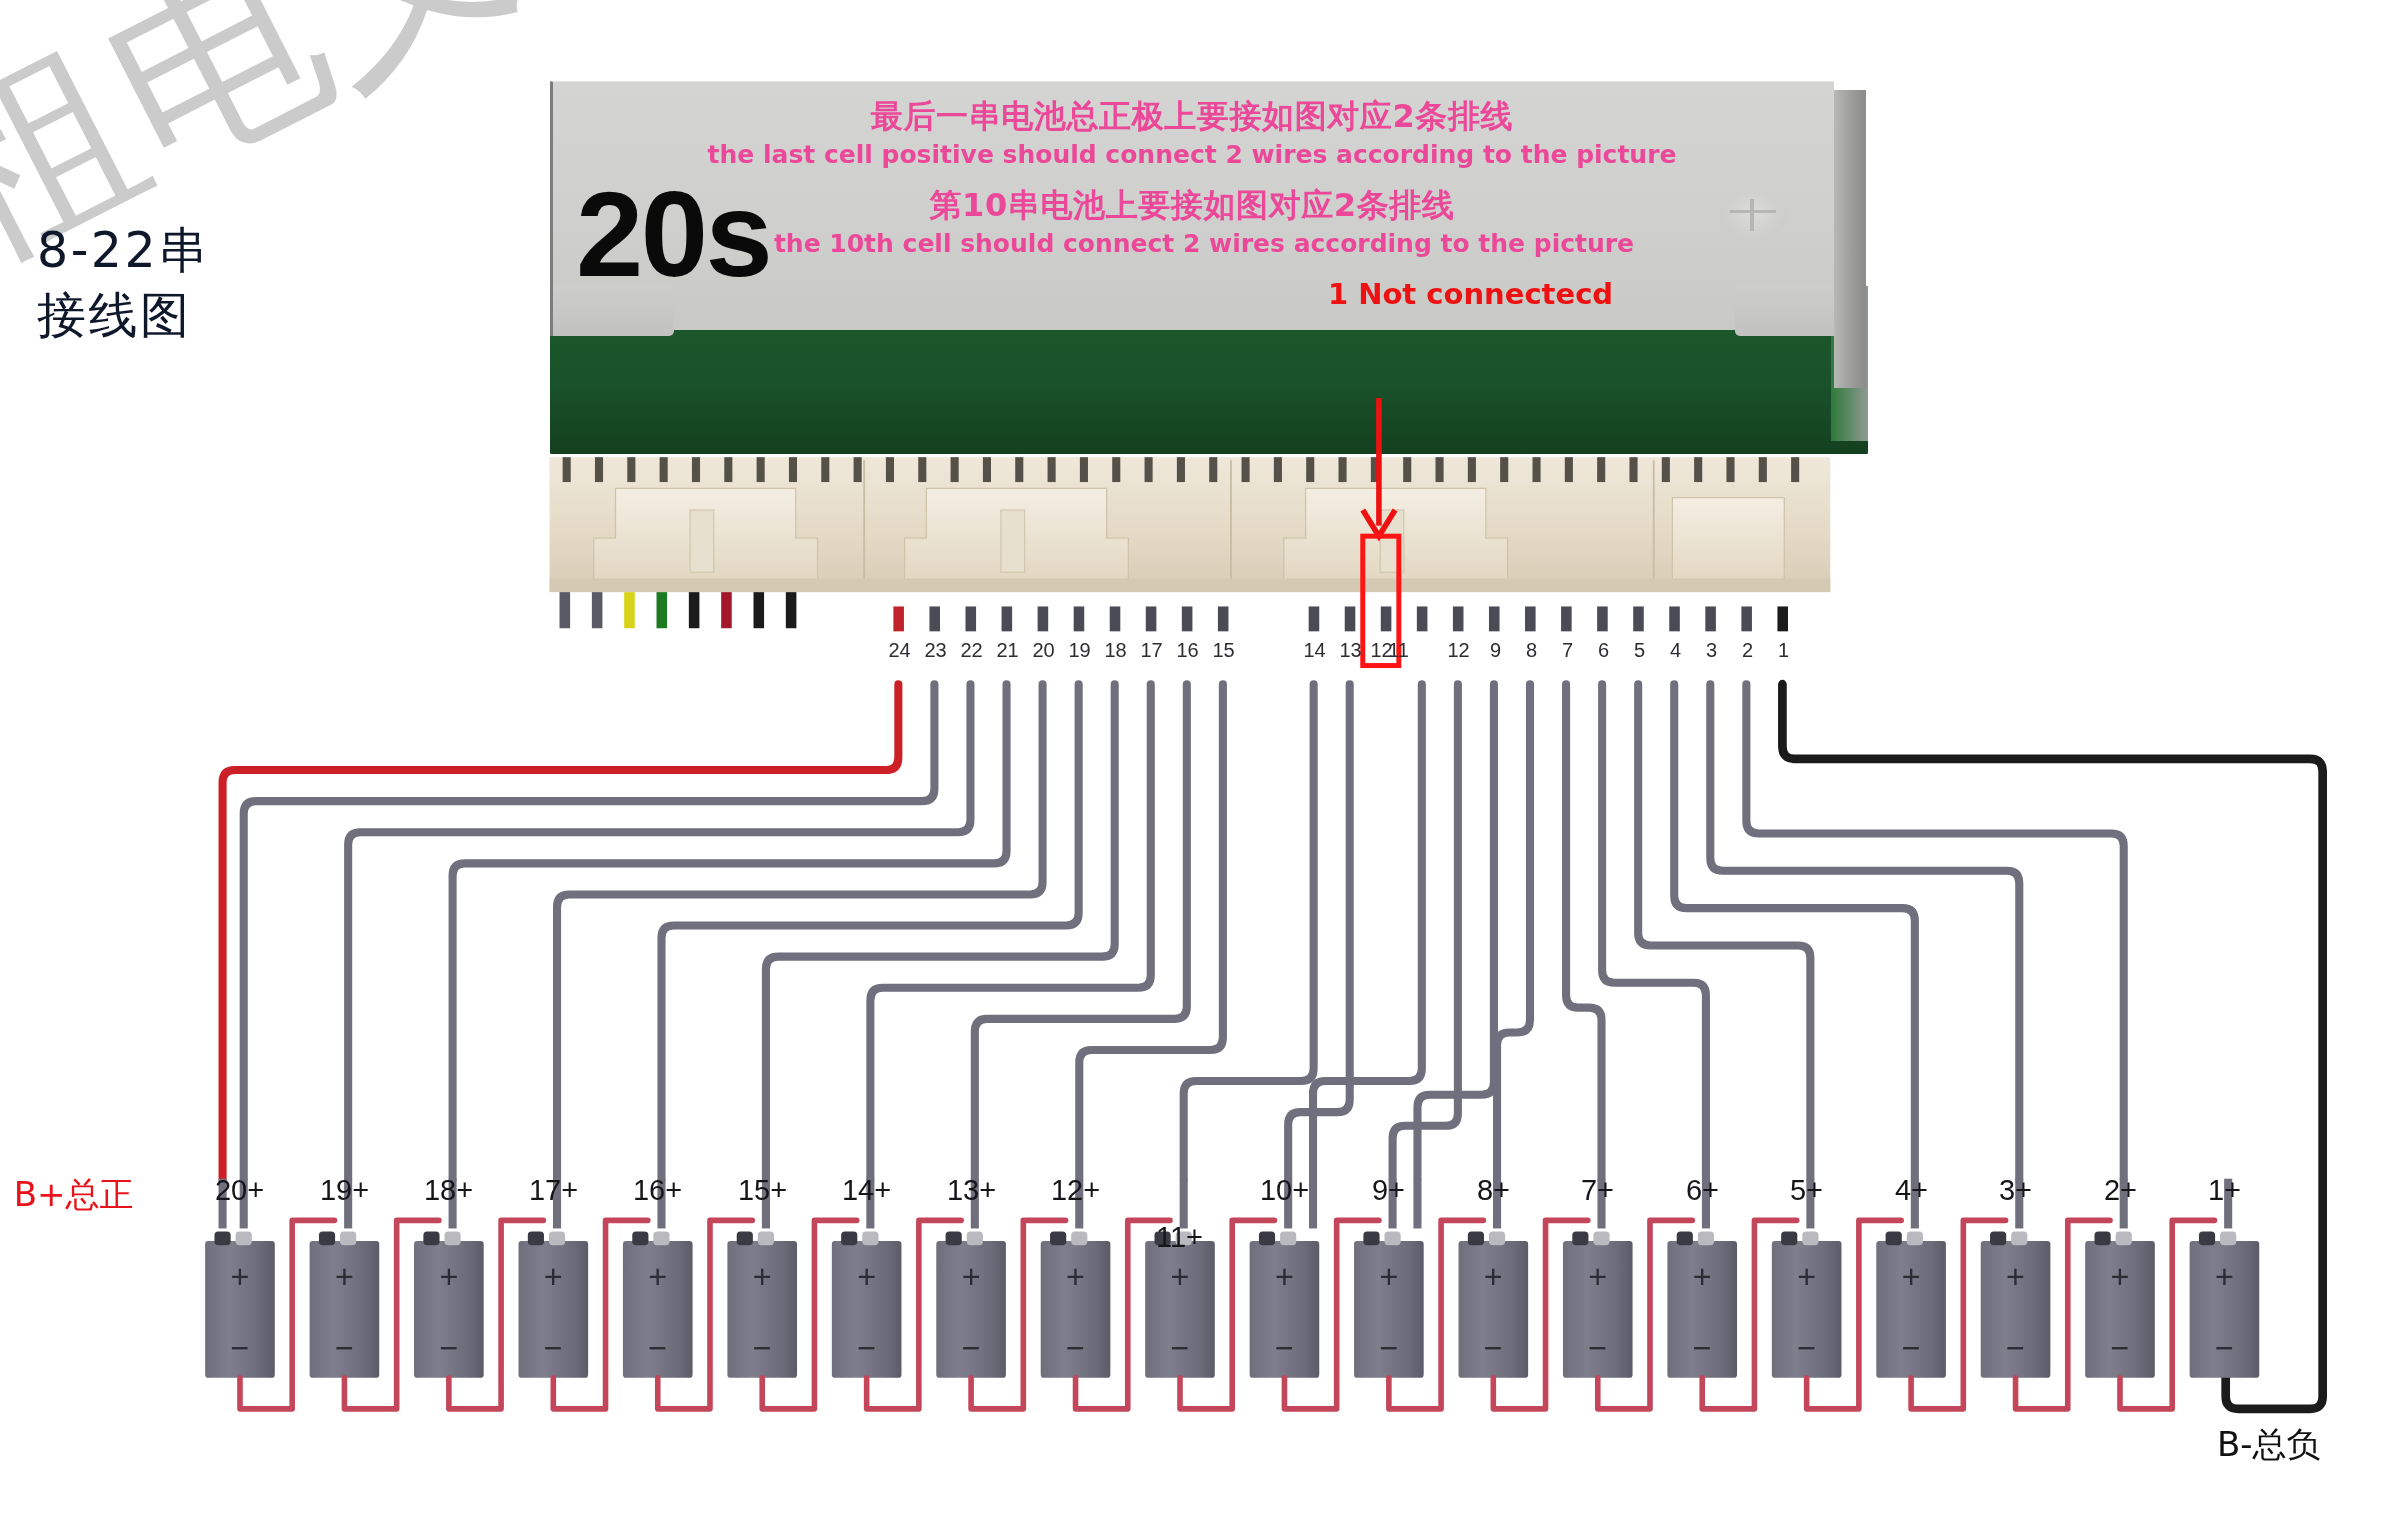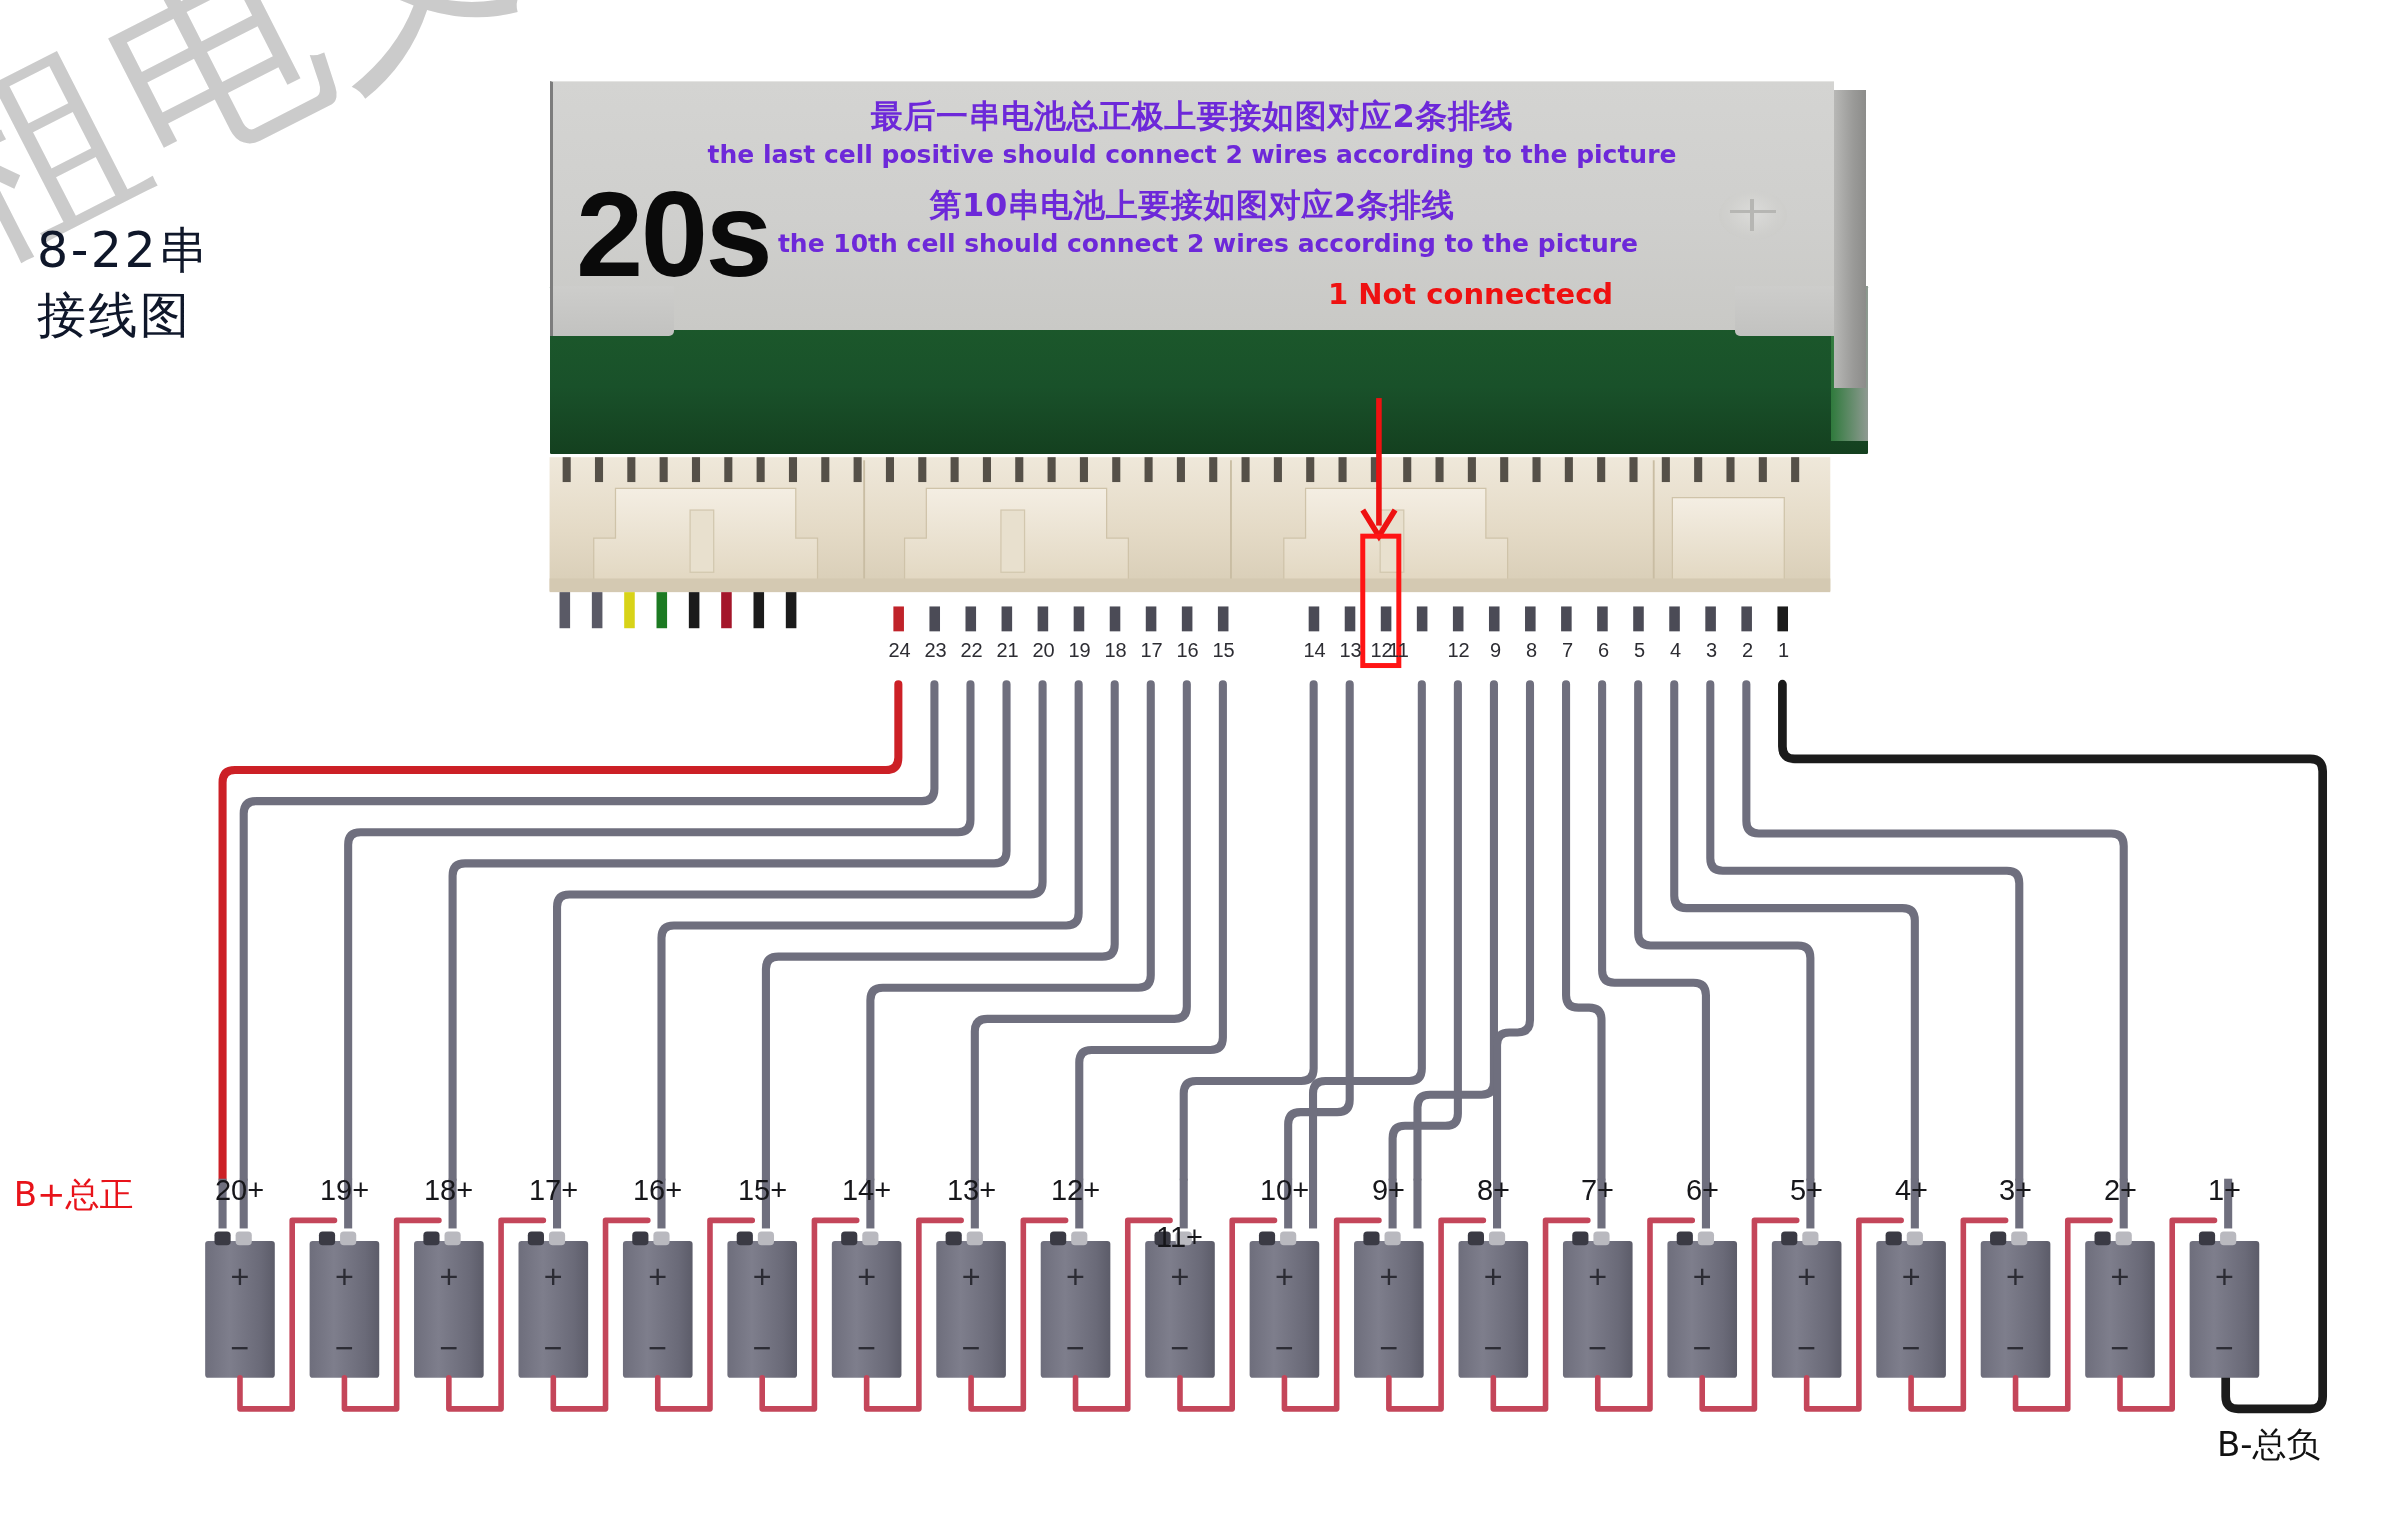--- a/index.html
+++ b/index.html
@@ -72,27 +72,27 @@
   .board-badge:before{
     content:"";position:absolute;left:11.2px;top:20px;width:46px;height:3.1px;
     background:#b4b4b1;
   }
   .board-badge:after{
     content:"";position:absolute;left:31px;top:8.7px;width:3.7px;height:32px;
     background:#b4b4b1;
   }
 
   .note-cn1,.note-en1,.note-cn2,.note-en2{
-    position:absolute;text-align:center;color:#6d28d9;white-space:nowrap;
+    position:absolute;text-align:center;color:#ec4899;white-space:nowrap;
     font-family:"DejaVu Sans", sans-serif;
   }
   .note-cn1{left:0;top:13.7px;width:1284px;font-size:32px;font-weight:bold;letter-spacing:0.6px;}
   .note-en1{left:0;top:59px;width:1284px;font-size:25px;font-weight:bold;}
   .note-cn2{left:0;top:103px;width:1284px;font-size:32px;font-weight:bold;letter-spacing:0.6px;}
-  .note-en2{left:16px;top:148px;width:1284px;font-size:25px;font-weight:bold;}
+  .note-en2{left:0;top:148px;width:1284px;font-size:25px;font-weight:bold;padding-left:12px;}
 
   .board-20s{
     position:absolute;left:26px;top:93px;
     font-size:121px;line-height:121px;color:#0a0a0a;font-weight:bold;
     font-family:"Liberation Sans", sans-serif;letter-spacing:-2.5px;
   }
   .nc-cn{
     position:absolute;left:703px;top:155px;width:435px;text-align:center;
     color:#ee1111;font-size:30px;font-weight:bold;white-space:nowrap;
     font-family:"DejaVu Sans", sans-serif;

